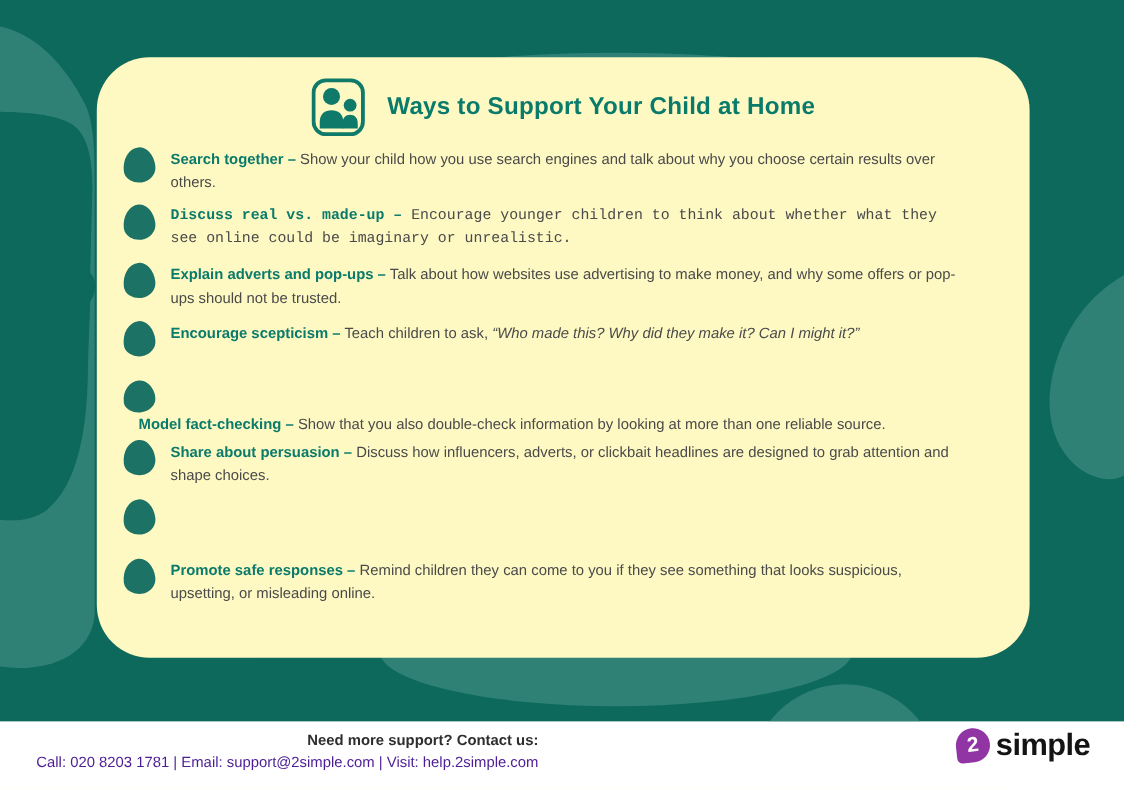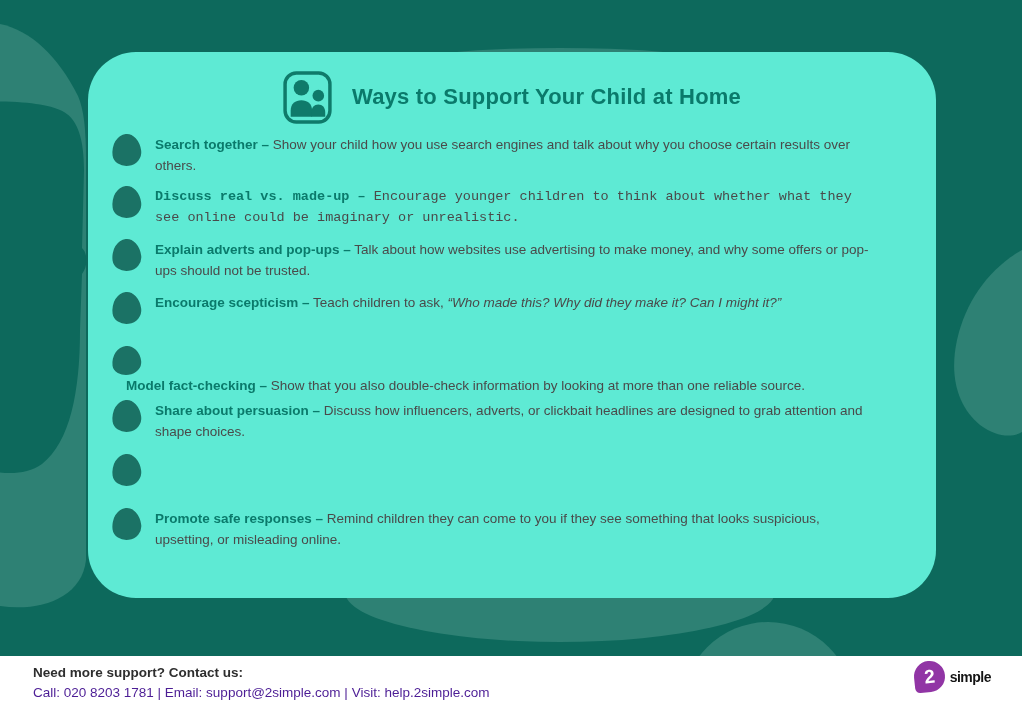--- a/index.html
+++ b/index.html
@@ -8,21 +8,21 @@
     background:#ffffff;
     font-family:"Liberation Sans","DejaVu Sans",sans-serif;
     -webkit-font-smoothing:antialiased;
   }
   
   .bg{position:absolute;left:0;top:0;width:1022px;height:656px;background:#0d695c;overflow:hidden;}
   .bg svg{position:absolute;left:0;top:0;}
   
   .card{
     position:absolute;left:88px;top:52px;width:848px;height:546px;
-    background:#5eead4;border-radius:48px;
+    background:#fef9c3;border-radius:48px;
   }
   .card-header{
     display:flex;align-items:center;justify-content:center;gap:20px;
     margin-top:17px;height:56px;
   }
   .title{
     font-size:22px;font-weight:bold;color:#0a7a6b;letter-spacing:.2px;margin:0;
   }
   .family-icon{width:49px;height:53px;display:block;}
   
@@ -36,34 +36,34 @@
   .row-text{
     margin-left:14px;width:726px;
     font-size:13.5px;line-height:21px;color:#4a4a4a;
   }
   .row-heading{font-weight:bold;color:#0a7a6b;}
   .quote{font-style:italic;}
   .r1{top:82px;} .r2{top:134px;font-family:Liberation Mono, monospace;} .r3{top:187px;} .r4{top:240px;}
   .r5{top:294px;flex-direction:column;} .r6{top:348px;} .r7{top:402px;} .r8{top:456px;}
   
   .footer{
-    position:absolute;left:0;top:656px;width:1022px;height:60px;background:#ffffff;
+    position:absolute;left:0;top:656px;width:1022px;height:60px;background:#ffffff;text-align:right;
   }
   .footer-contact{position:absolute;left:33px;top:7px;}
   .footer-line1{font-size:13.5px;font-weight:bold;color:#2e2e2e;line-height:20px;}
   .footer-line2{font-size:13.5px;color:#4c1d95;line-height:20px;}
   .logo{position:absolute;right:31px;top:5px;display:flex;align-items:center;}
   .logo-blob{
     width:31px;height:31px;background:#9135a5;color:#ffffff;
     border-radius:50% 50% 50% 16%;transform:rotate(-6deg);
     display:flex;align-items:center;justify-content:center;
     font-size:19px;font-weight:bold;
   }
   .logo-word{
-    margin-left:5px;font-size:14px;font-weight:bold;color:#141414;letter-spacing:-.5px;
+    margin-left:5px;font-size:28px;font-weight:bold;color:#141414;letter-spacing:-.5px;
   }
 </style>
 </head>
 <body>
 
 <div class="bg">
   <svg width="1022" height="656" viewBox="0 0 1022 656">
 
     <path fill="#2e8174" d="M0,24 C30,30 58,56 78,96 C84,110 86,130 86,160 L86,560 C82,598 40,612 0,606 Z"></path>
 

